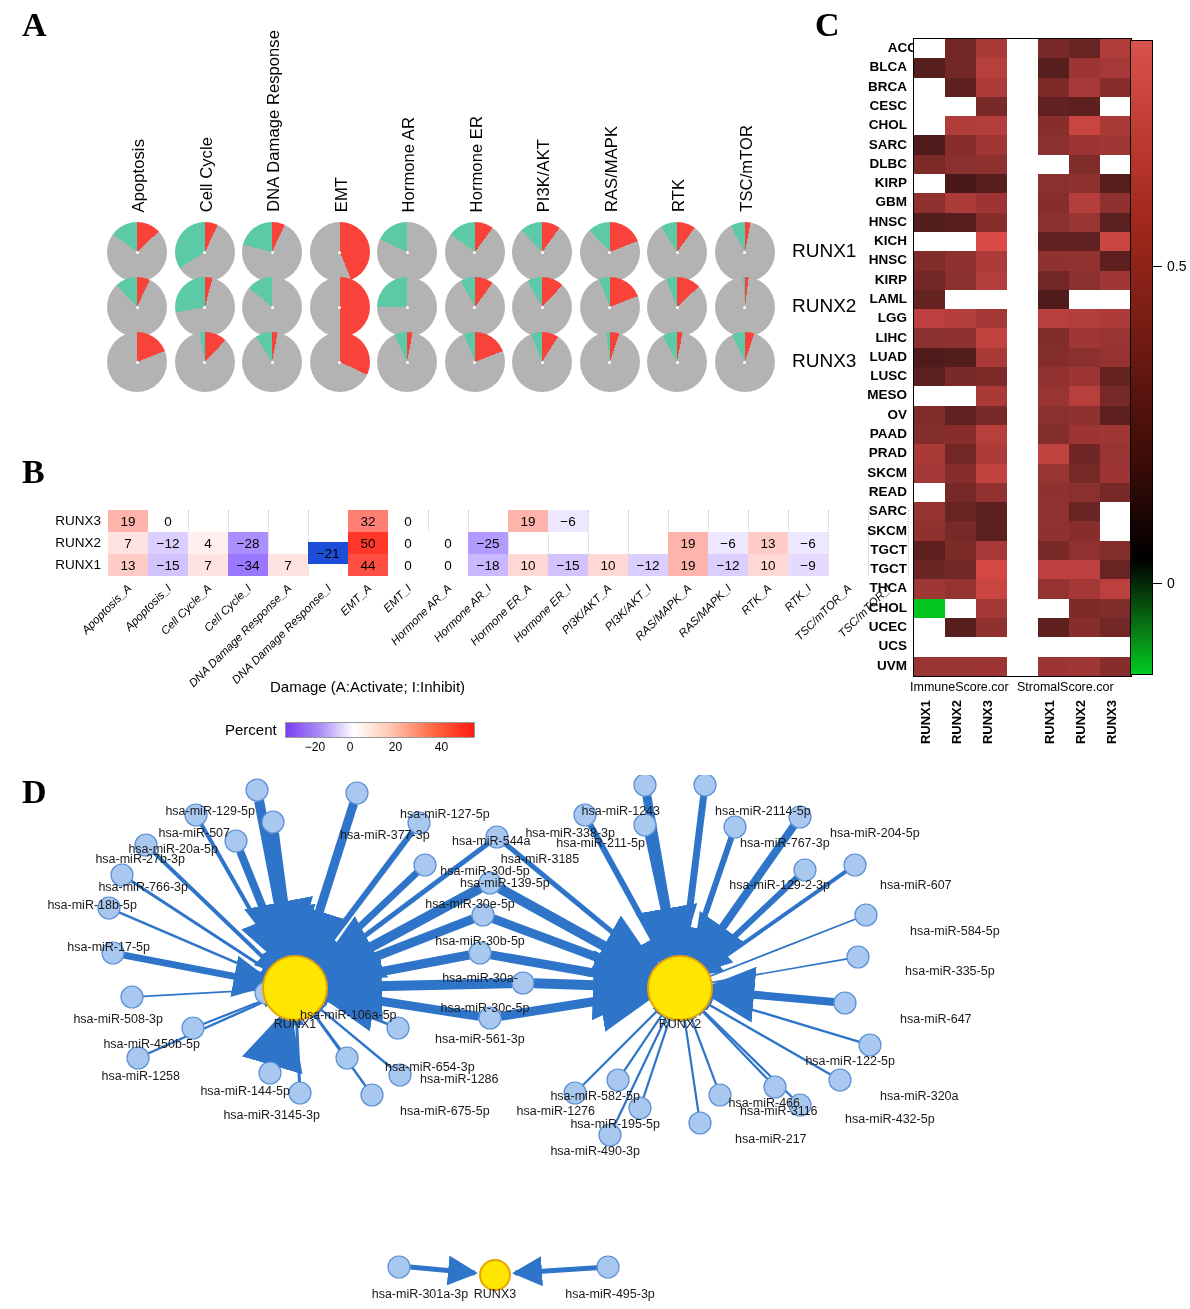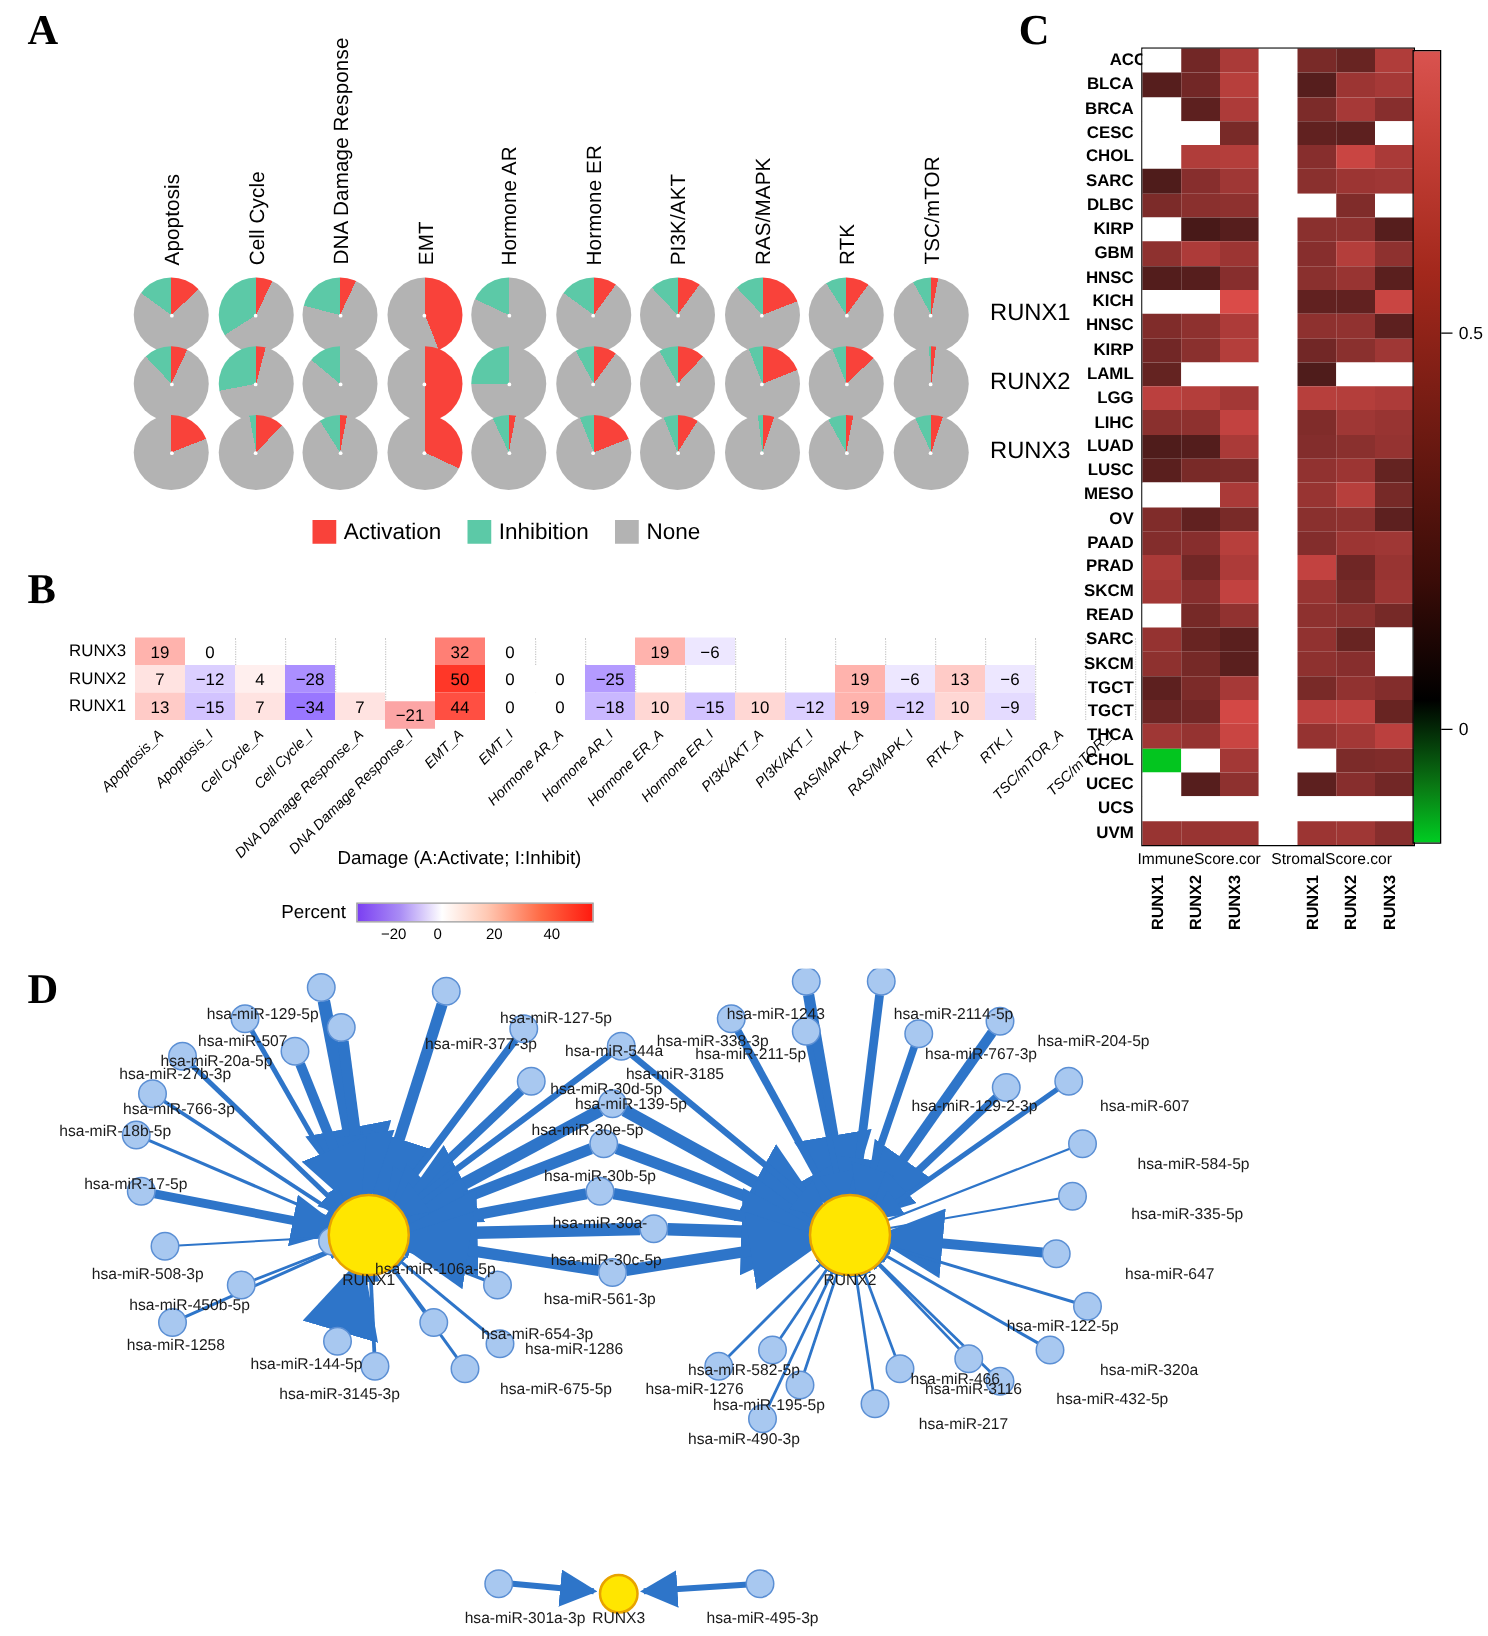--- a/index.html
+++ b/index.html
@@ -173,34 +173,20 @@
       <div class="pie" style="left: 444.5px; top: 332px; background: conic-gradient(rgb(249, 66, 58) 0deg, rgb(249, 66, 58) 68.4deg, rgb(179, 179, 179) 68.4deg, rgb(179, 179, 179) 338.4deg, rgb(92, 201, 167) 338.4deg, rgb(92, 201, 167) 360deg);"></div>
       <div class="pie" style="left: 512px; top: 332px; background: conic-gradient(rgb(249, 66, 58) 0deg, rgb(249, 66, 58) 32.4deg, rgb(179, 179, 179) 32.4deg, rgb(179, 179, 179) 338.4deg, rgb(92, 201, 167) 338.4deg, rgb(92, 201, 167) 360deg);"></div>
       <div class="pie" style="left: 579.5px; top: 332px; background: conic-gradient(rgb(249, 66, 58) 0deg, rgb(249, 66, 58) 18deg, rgb(179, 179, 179) 18deg, rgb(179, 179, 179) 352.8deg, rgb(92, 201, 167) 352.8deg, rgb(92, 201, 167) 360deg);"></div>
       <div class="pie" style="left: 647px; top: 332px; background: conic-gradient(rgb(249, 66, 58) 0deg, rgb(249, 66, 58) 10.8deg, rgb(179, 179, 179) 10.8deg, rgb(179, 179, 179) 331.2deg, rgb(92, 201, 167) 331.2deg, rgb(92, 201, 167) 360deg);"></div>
       <div class="pie" style="left: 714.5px; top: 332px; background: conic-gradient(rgb(249, 66, 58) 0deg, rgb(249, 66, 58) 18deg, rgb(179, 179, 179) 18deg, rgb(179, 179, 179) 334.8deg, rgb(92, 201, 167) 334.8deg, rgb(92, 201, 167) 360deg);"></div>
     </div>
   <div id="pa-rows">
       <div class="pa-rowlabel" style="left: 792px; top: 240px;">RUNX1</div>
       <div class="pa-rowlabel" style="left: 792px; top: 295px;">RUNX2</div>
       <div class="pa-rowlabel" style="left: 792px; top: 350px;">RUNX3</div>
-    </div>
-  <div id="pa-legend">
-      <div class="gp">
-        <span class="sw" style="background: rgb(249, 66, 58);"></span>
-        <span>Activation</span>
-      </div>
-      <div class="gp">
-        <span class="sw" style="background: rgb(92, 201, 167);"></span>
-        <span>Inhibition</span>
-      </div>
-      <div class="gp">
-        <span class="sw" style="background: rgb(179, 179, 179);"></span>
-        <span>None</span>
-      </div>
     </div>
 </div>
 
 <div id="panel-b">
   <div class="panel-letter" id="pb-letter">B</div>
   <div id="pb-grid">
       <div class="pb-vline" style="left: 0px; top: 0px; height: 66px;"></div>
       <div class="pb-vline" style="left: 40px; top: 0px; height: 66px;"></div>
       <div class="pb-vline" style="left: 80px; top: 0px; height: 66px;"></div>
       <div class="pb-vline" style="left: 120px; top: 0px; height: 66px;"></div>
@@ -262,21 +248,21 @@
       <div class="pb-cell" style="left: 640px; top: 22px; background: rgb(255, 203, 199);">13</div>
       <div class="pb-cell" style="left: 680px; top: 22px; background: rgb(237, 231, 255);">−6</div>
       <div class="pb-cell" style="left: 720px; top: 22px;"></div>
       <div class="pb-cell" style="left: 760px; top: 22px;"></div>
       <div class="pb-rowlabel" style="top: 44px;">RUNX1</div>
       <div class="pb-cell" style="left: 0px; top: 44px; background: rgb(255, 203, 199);">13</div>
       <div class="pb-cell" style="left: 40px; top: 44px; background: rgb(210, 195, 255);">−15</div>
       <div class="pb-cell" style="left: 80px; top: 44px; background: rgb(255, 227, 225);">7</div>
       <div class="pb-cell" style="left: 120px; top: 44px; background: rgb(153, 119, 255);">−34</div>
       <div class="pb-cell" style="left: 160px; top: 44px; background: rgb(255, 227, 225);">7</div>
-      <div class="pb-cell" style="left: 200px; top: 51px; background: #fca5a5;">−21</div>
+      <div class="pb-cell" style="left: 200px; top: 32px; background: #1d4ed8;">−21</div>
       <div class="pb-cell" style="left: 240px; top: 44px; background: rgb(255, 79, 66);">44</div>
       <div class="pb-cell" style="left: 280px; top: 44px; background: rgb(255, 255, 255);">0</div>
       <div class="pb-cell" style="left: 320px; top: 44px; background: rgb(255, 255, 255);">0</div>
       <div class="pb-cell" style="left: 360px; top: 44px; background: rgb(201, 183, 255);">−18</div>
       <div class="pb-cell" style="left: 400px; top: 44px; background: rgb(255, 215, 212);">10</div>
       <div class="pb-cell" style="left: 440px; top: 44px; background: rgb(210, 195, 255);">−15</div>
       <div class="pb-cell" style="left: 480px; top: 44px; background: rgb(255, 215, 212);">10</div>
       <div class="pb-cell" style="left: 520px; top: 44px; background: rgb(219, 207, 255);">−12</div>
       <div class="pb-cell" style="left: 560px; top: 44px; background: rgb(255, 179, 173);">19</div>
       <div class="pb-cell" style="left: 600px; top: 44px; background: rgb(219, 207, 255);">−12</div>

